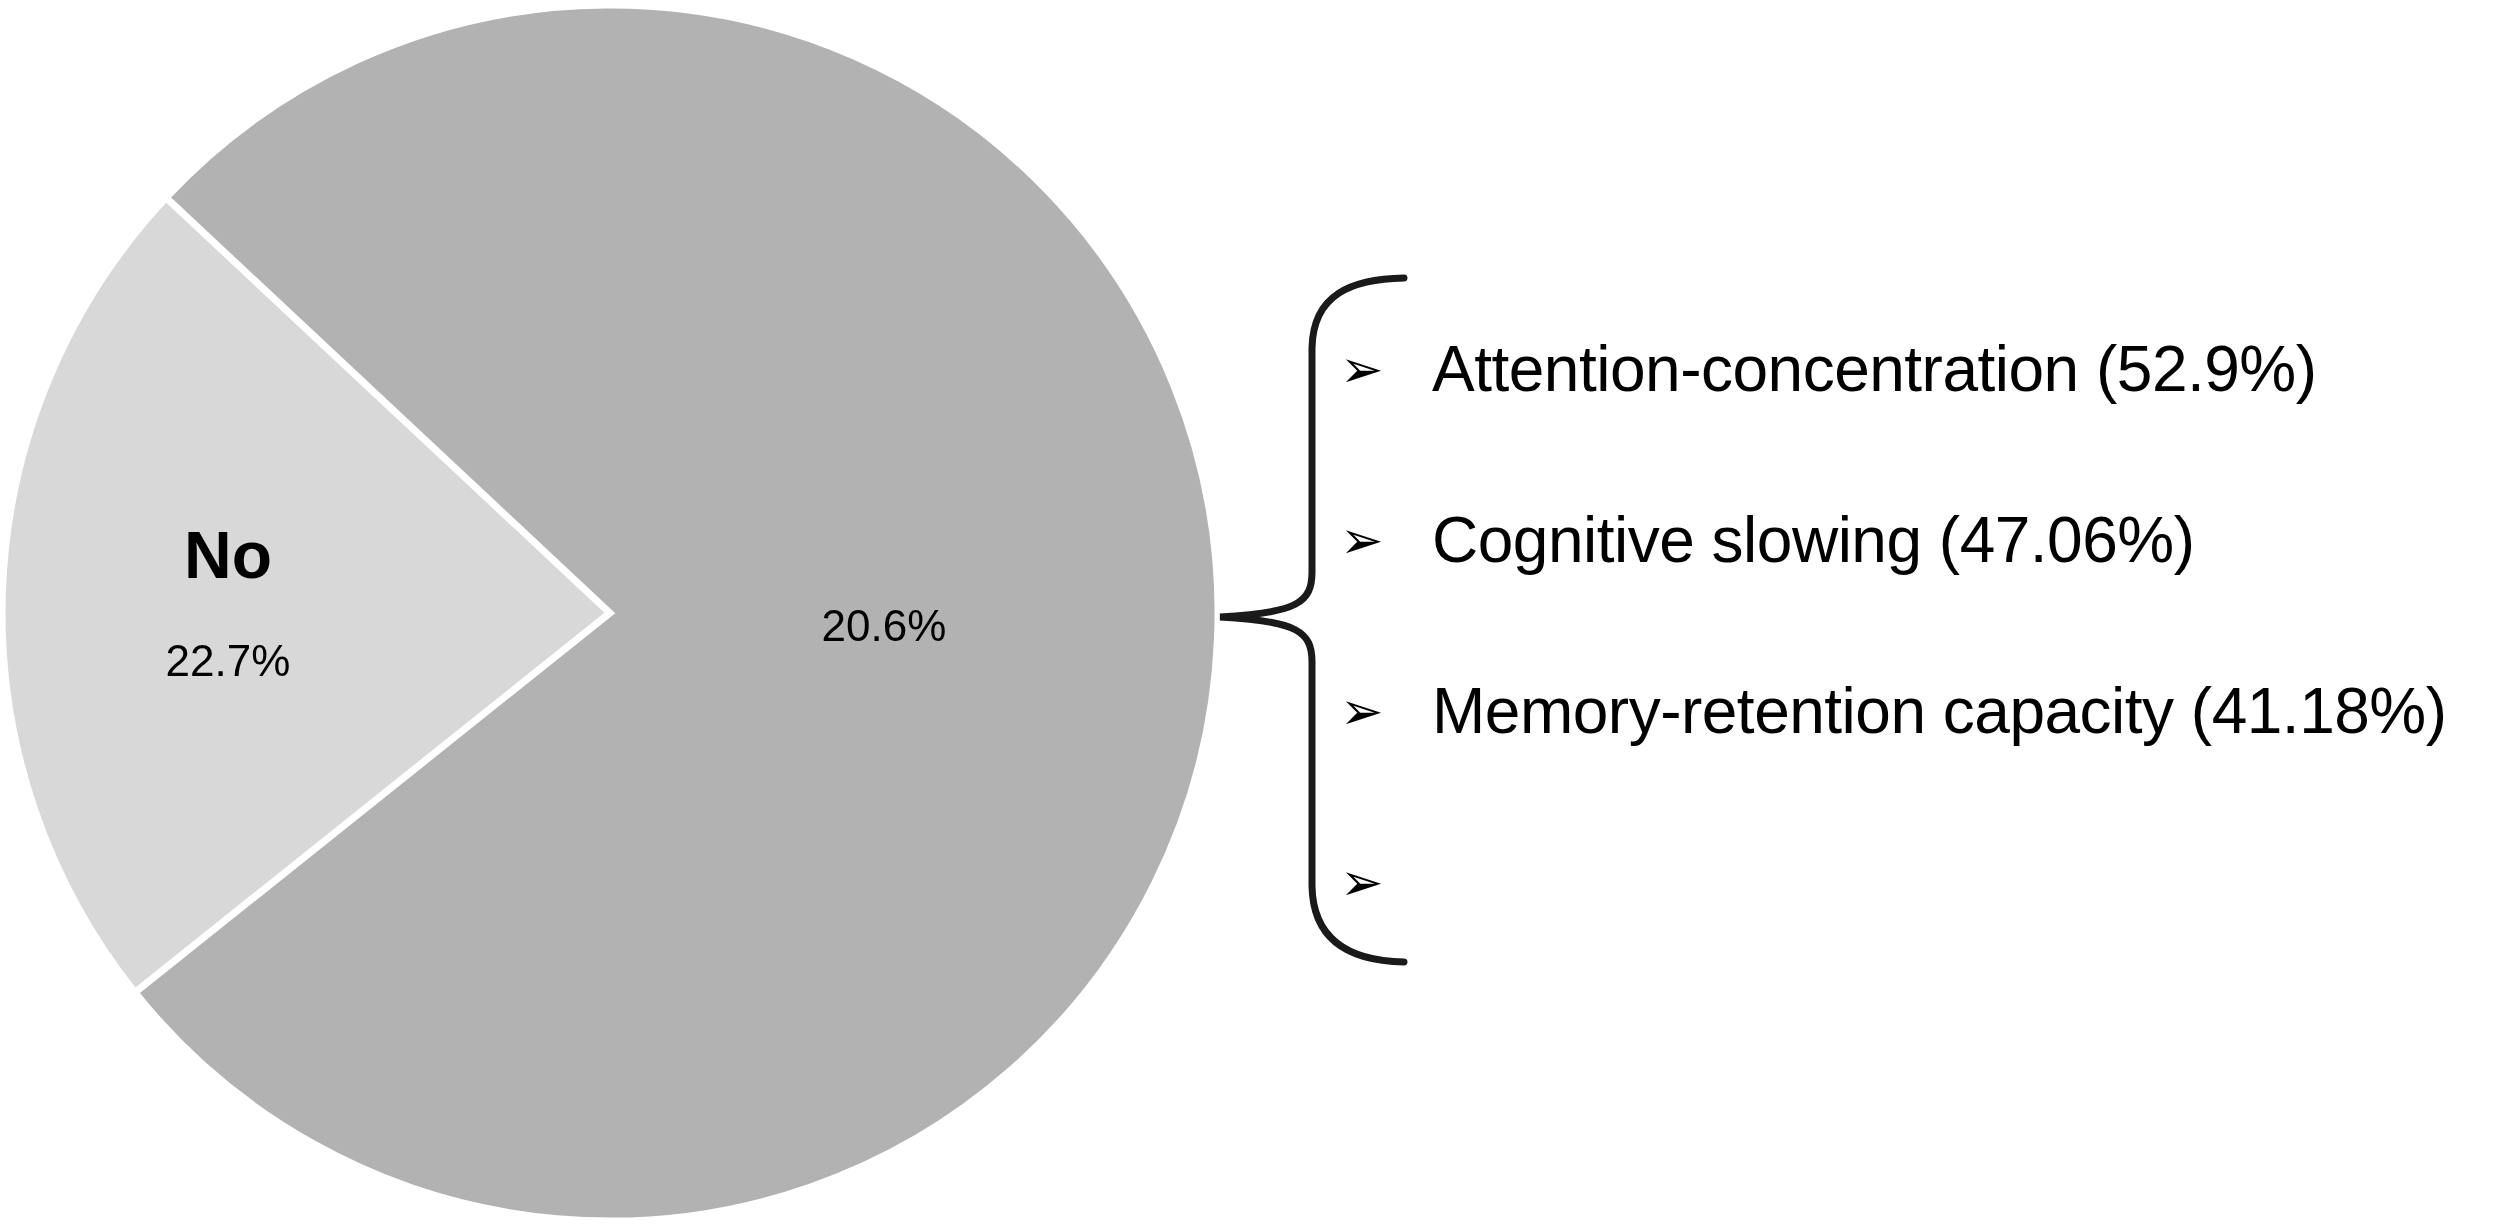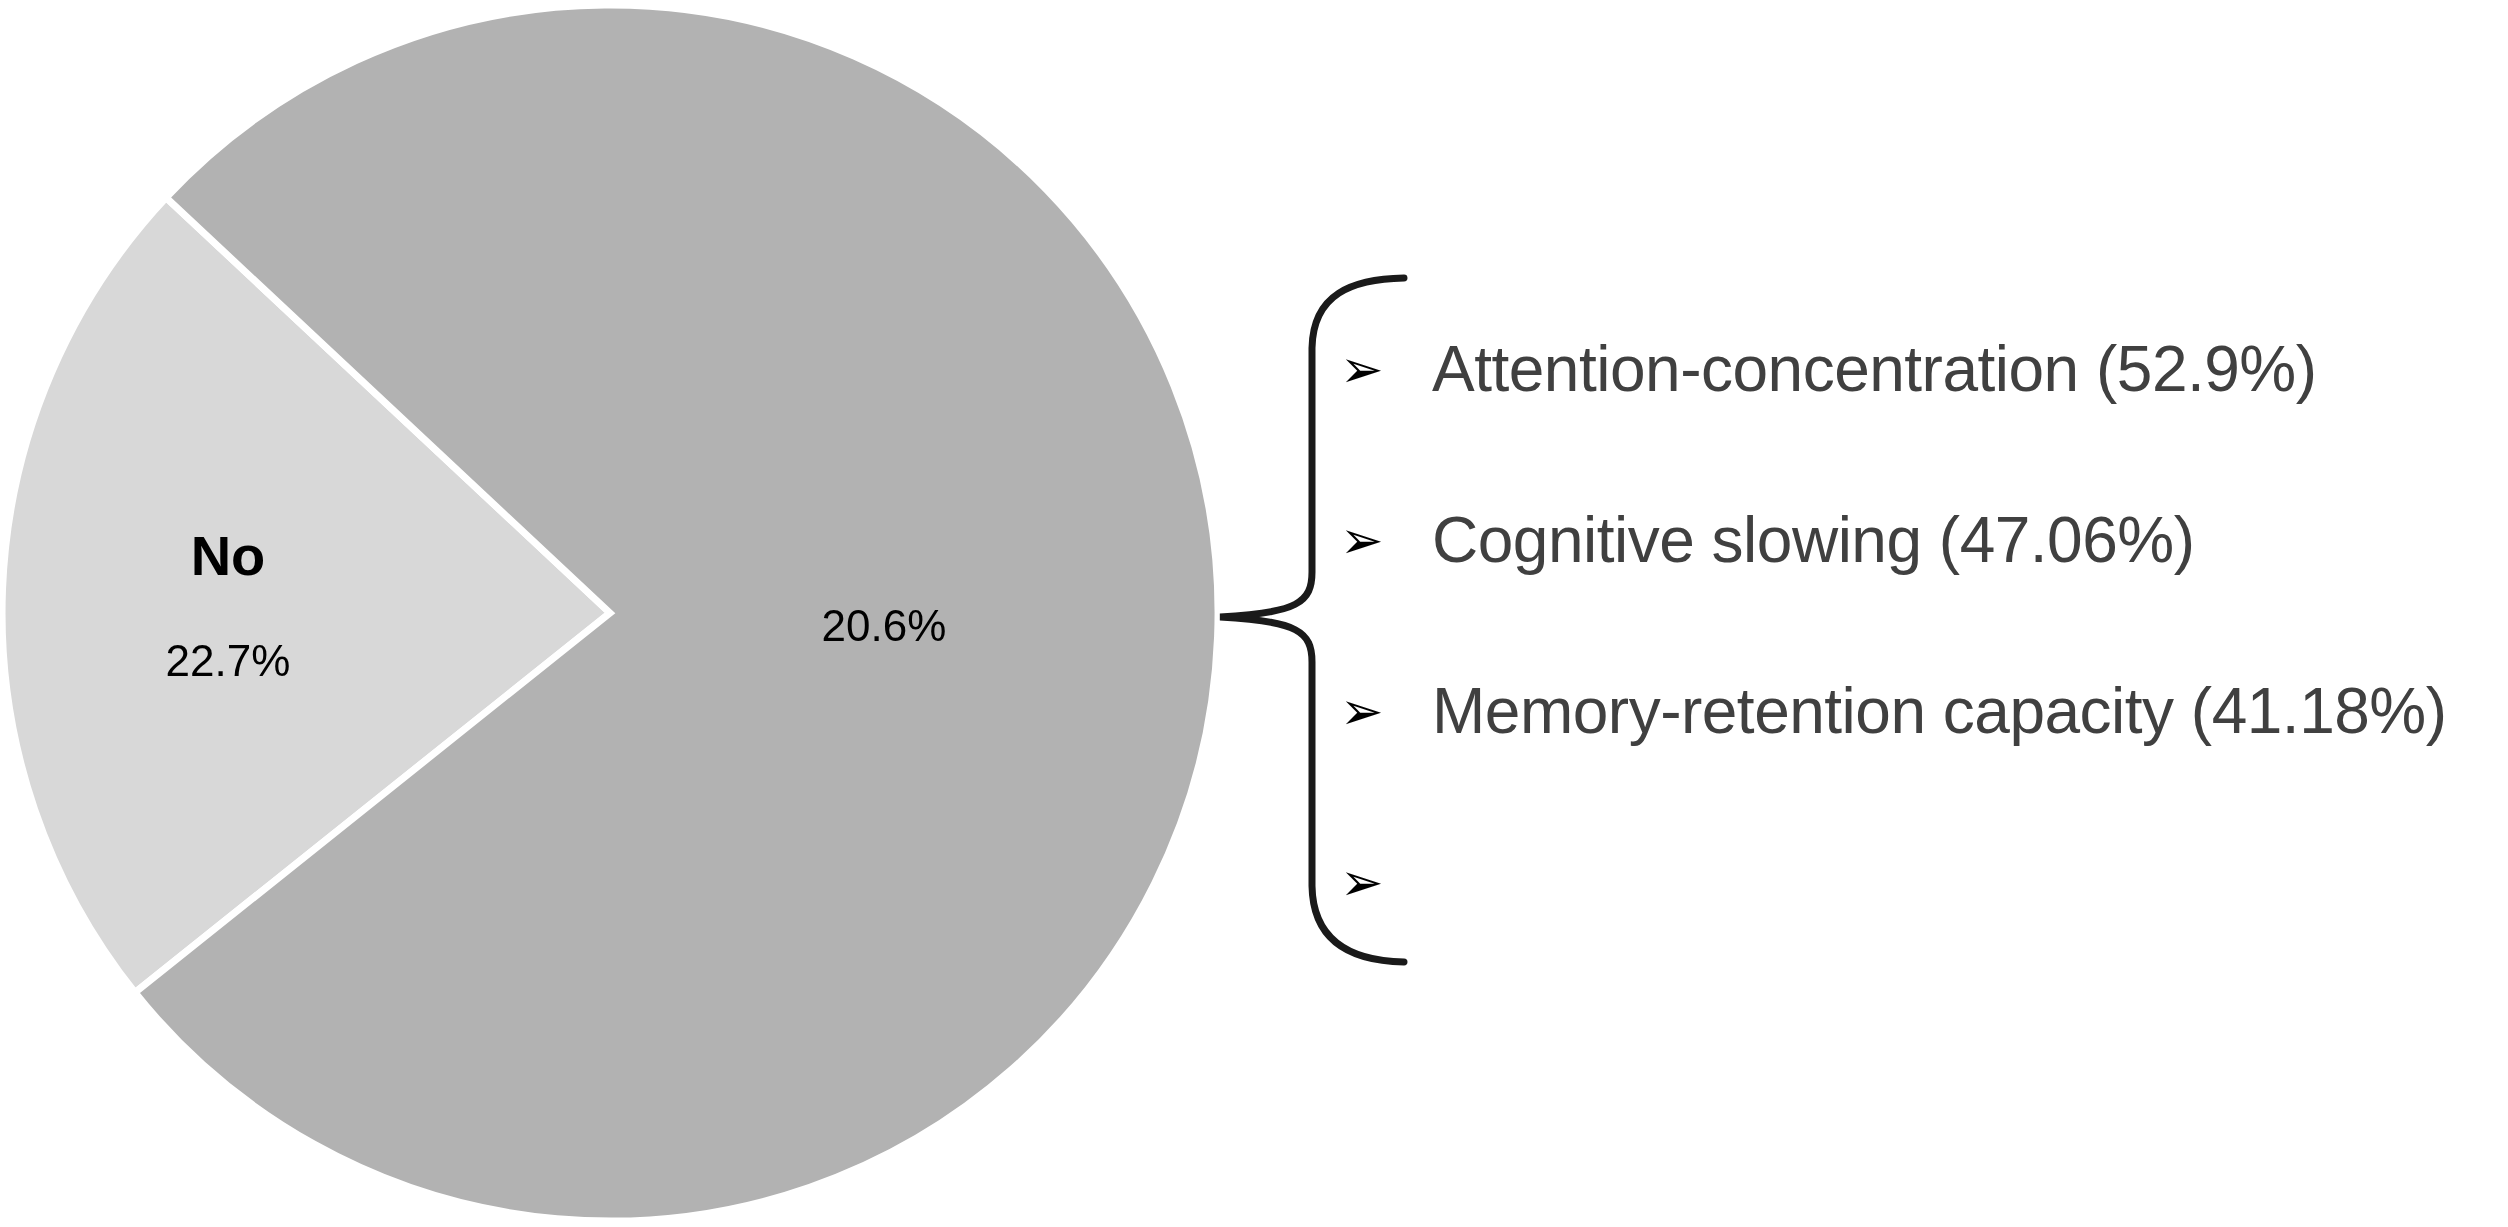--- a/index.html
+++ b/index.html
@@ -21,21 +21,21 @@
     left: 0;
     top: 0;
   }
   .slice-label {
     position: absolute;
     transform: translate(-50%, -50%);
     text-align: center;
     white-space: nowrap;
   }
   .slice-label .name {
-    font-size: 56px;
+    font-size: 66px;
     font-weight: 700;
     line-height: 105px;
   }
   .slice-label .pct {
     font-size: 44px;
     font-weight: 400;
     line-height: 105px;
   }
   .slice-label.no  { left: 228px; top: 608px; }
   .slice-label.yes { left: 884px; top: 625px; }
@@ -55,21 +55,21 @@
     display: inline-block;
     width: 92px;
     font-size: 52px;
     line-height: 52px;
     color: #000000;
     flex: 0 0 auto;
   }
   .annot-item .annot-text {
     font-size: 64px;
     letter-spacing: -0.5px;
-    color: #404040;
+    color: #000000;
   }
 </style>
 </head>
 <body>
 
 <div class="figure">
 
   <svg class="chart" width="2508" height="1227" viewBox="0 0 2508 1227">
     <g id="pie-slices">
         <path d="M 610 613 L 166.1 197.6 A 608 608 0 0 0 135.0 992.5 Z" fill="#d8d8d8" stroke="#ffffff" stroke-width="7" stroke-linejoin="miter"></path>

